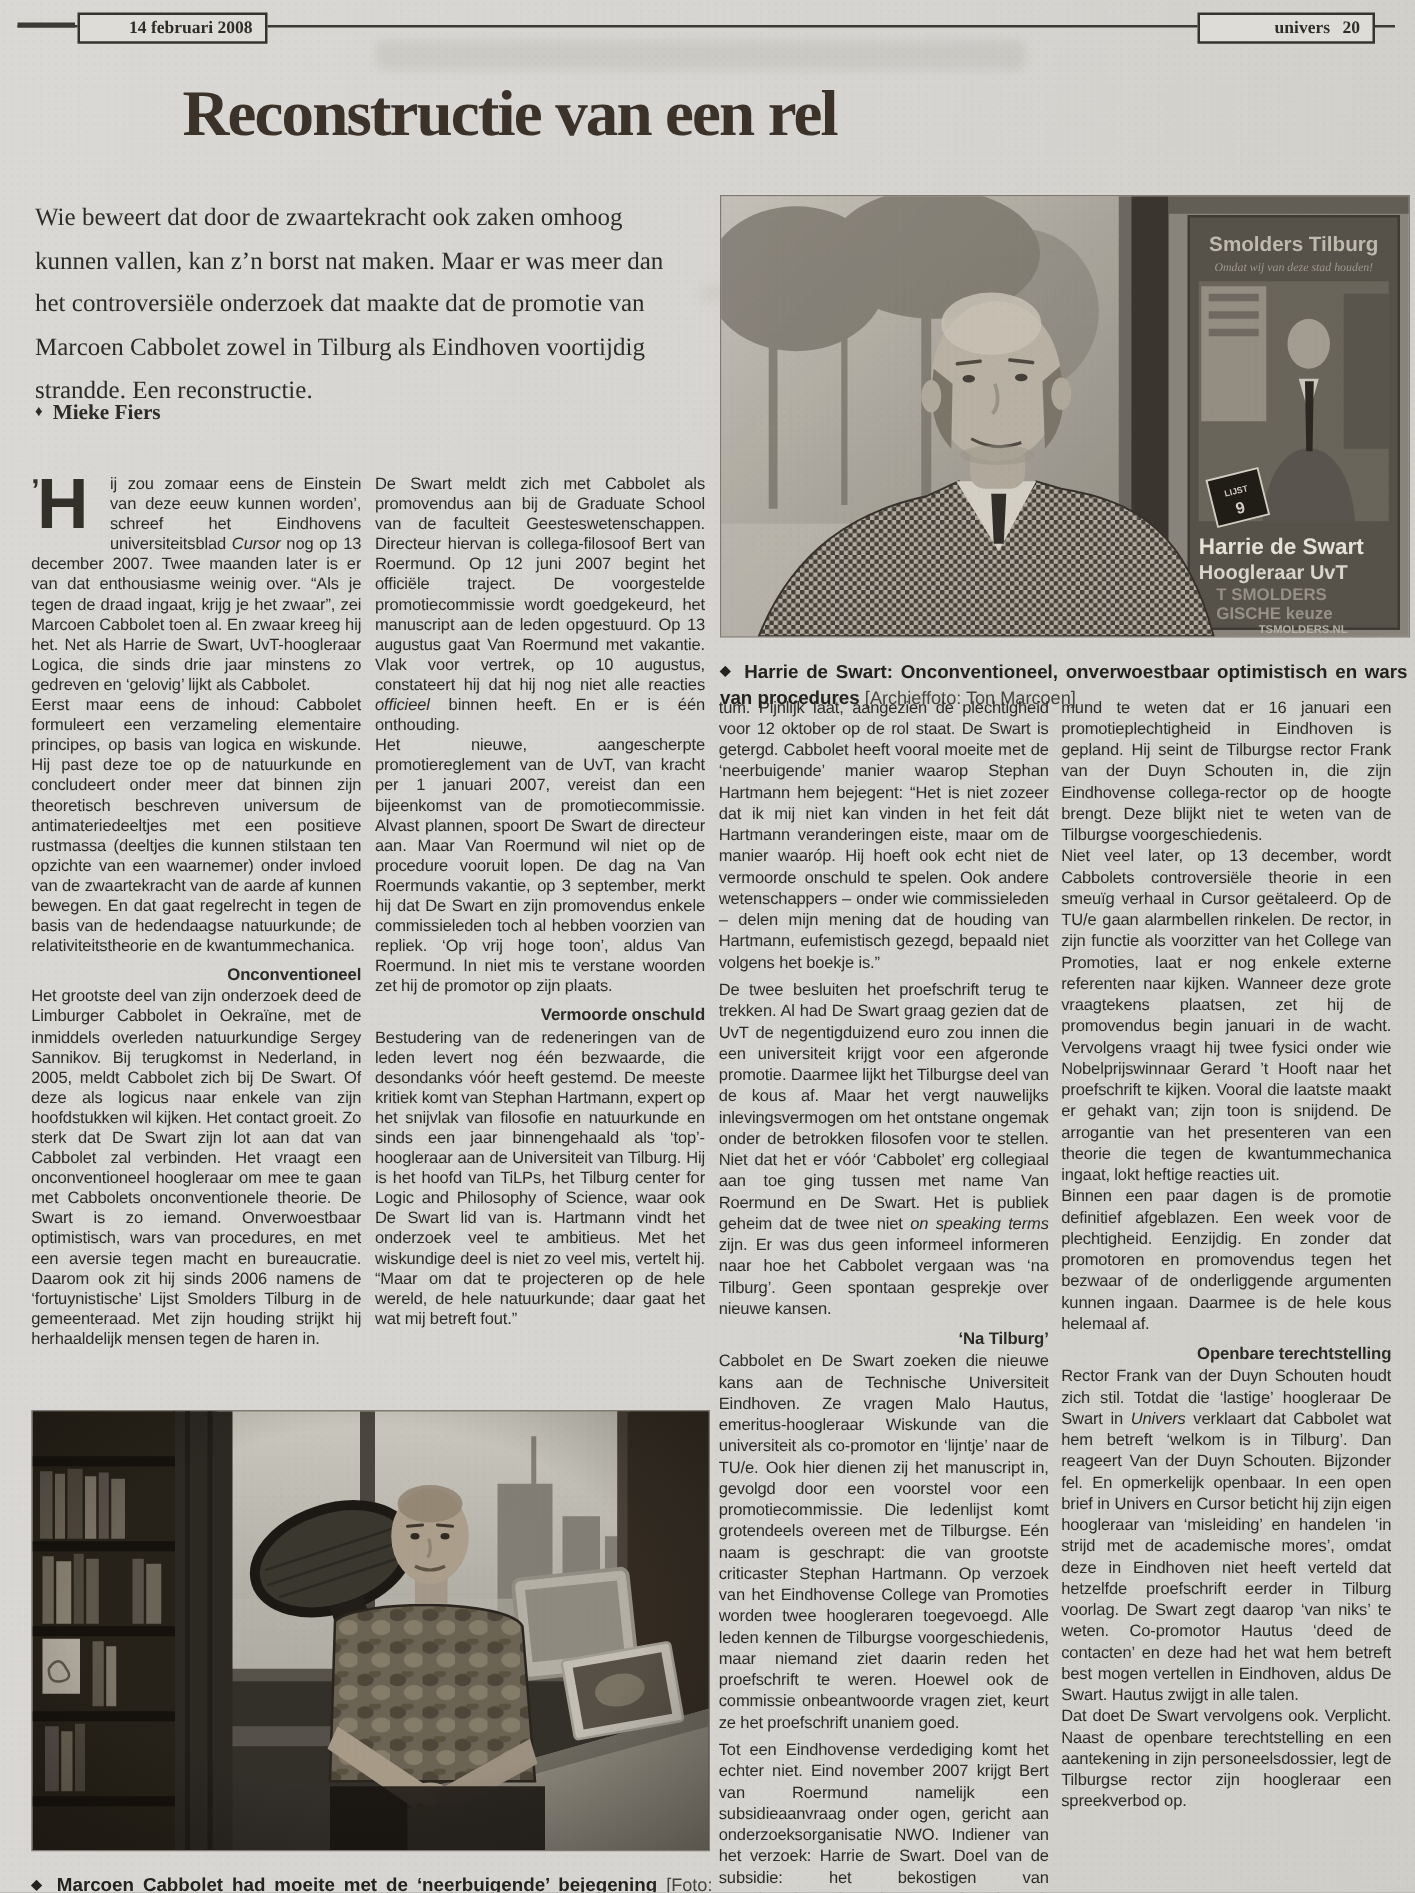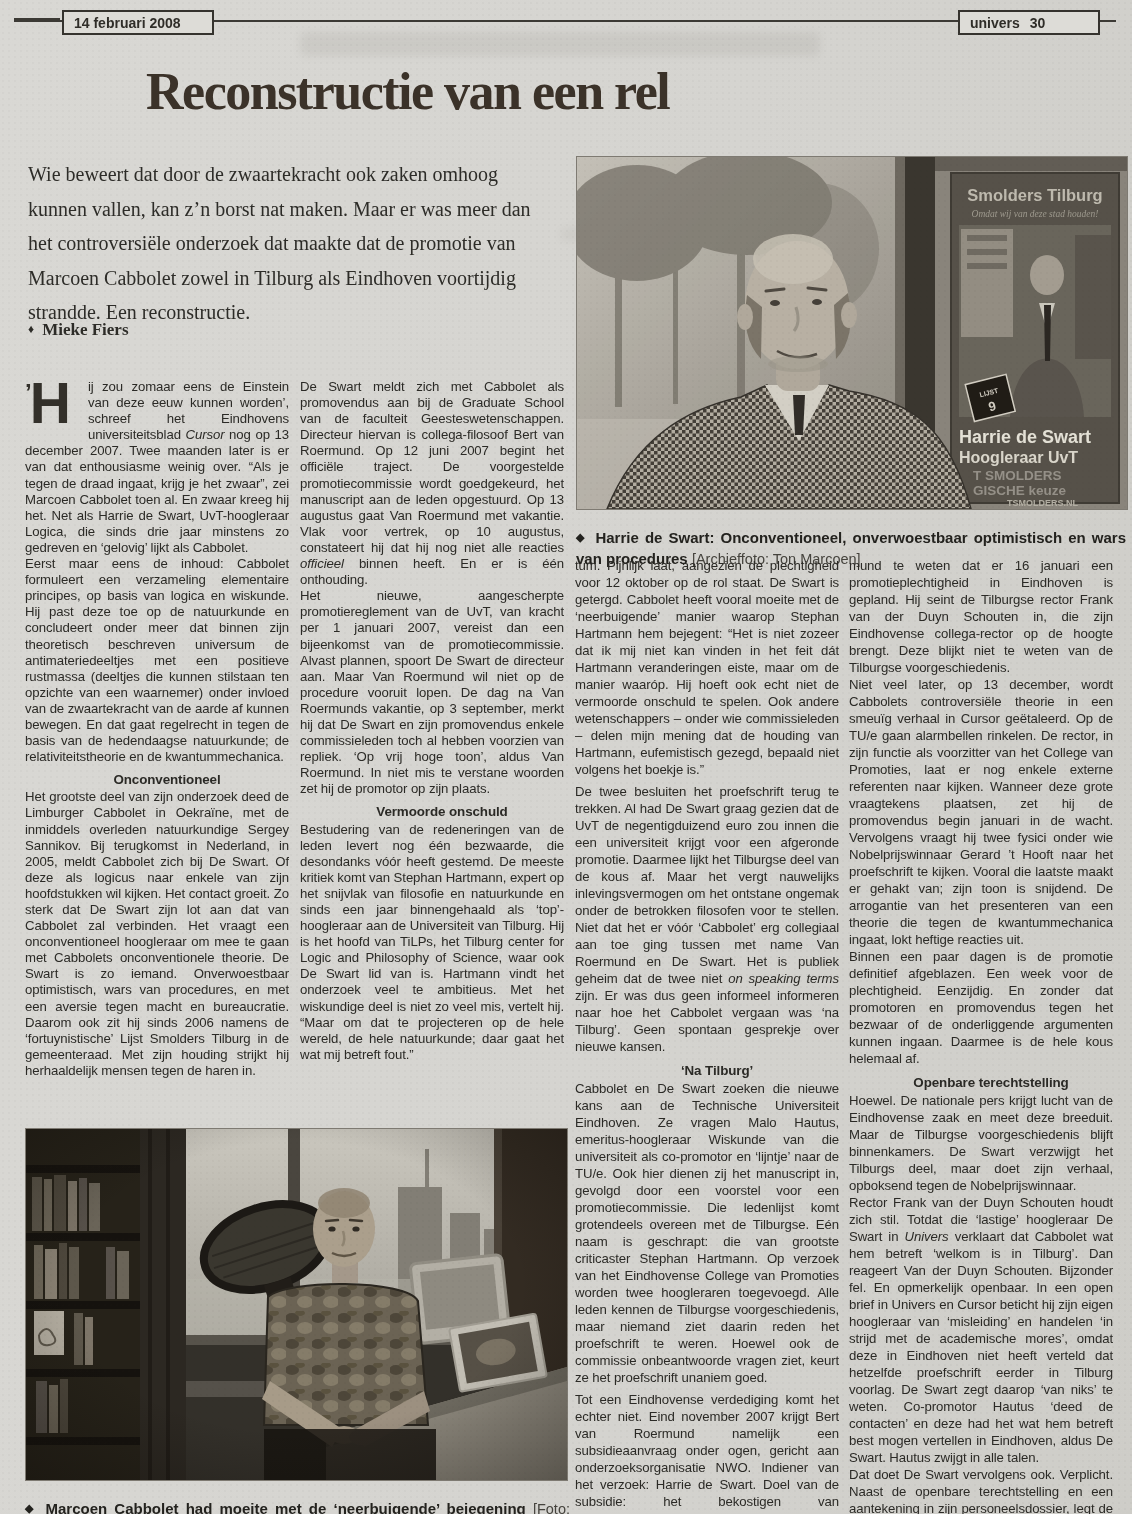--- a/index.html
+++ b/index.html
@@ -11,22 +11,22 @@
   .page::after{
     content:""; position:absolute; inset:0; pointer-events:none;
     background-image:radial-gradient(rgba(40,36,30,.05) 1px, transparent 1.2px);
     background-size:6px 6px; opacity:.55;
   }
   
   .rule{position:absolute; left:14px; right:16px; top:20px; height:2px; background:#3c3a35;}
   .rule-dash{position:absolute; left:14px; top:18px; width:46px; height:4px; background:#3c3a35;}
   .hdr-box{
     position:absolute; top:10px; height:21px; border:2px solid #35332e; background:#dddcd7;
-    font-family:Liberation Sans, sans-serif; font-weight:bold; font-size:14px; color:#2f2d28;
-    display:flex; align-items:center; justify-content:flex-start; padding:0 10px; z-index:3;
+    font-family:Liberation Serif, serif; font-weight:bold; font-size:14px; color:#2f2d28;
+    display:flex; align-items:center; justify-content:flex-end; padding:0 10px; z-index:3;
   }
   .hdr-date{left:62px; width:128px;}
   .hdr-right{left:958px; width:118px; gap:10px;}
   
   .ghost{position:absolute; background:#6b675e; filter:blur(4px); opacity:.10; border-radius:6px;}
   
   .headline{
     position:absolute; left:146px; top:62px; width:900px; white-space:nowrap;
     font-family:"Liberation Serif",serif; font-weight:bold; font-size:52px;
     letter-spacing:-1.5px; color:#3b3229;
@@ -49,40 +49,40 @@
   .caption .cap-marker{font-size:11px; vertical-align:2px; margin-right:9px;}
   .caption .cap-credit{font-weight:normal; color:#45433d; font-size:14.5px;}
   
   .col{position:absolute; width:264px; overflow:hidden; text-align:justify;
        font-size:13.2px; color:#2b2a26; letter-spacing:-.1px;
        -webkit-hyphens:auto; hyphens:auto;}
   .c12{line-height:16.1px;}
   .c34{line-height:17.0px;}
   .col p{margin:0;}
   .col p.gap{margin-top:5px;}
-  .subhead{margin:7px 0 1px 0; padding-left:20px; font-weight:bold; font-size:13.4px; text-align:center;}
+  .subhead{margin:7px 0 1px 0; padding-left:20px; font-weight:bold; font-size:13.4px; text-align:right;}
   .it{font-style:italic;}
   
   .dropcap{float:left; width:58px; height:47px; margin:2px 5px 0 0; color:#33302a;}
   .dc-q{font-size:24px; font-weight:bold; vertical-align:22px; letter-spacing:-2px;}
   .dc-h{font-size:57px; font-weight:bold; line-height:44px; letter-spacing:-2px;}
 </style>
 </head>
 <body>
 
 <div class="page">
 
   <div class="rule"></div>
   <div class="rule-dash"></div>
   <div class="hdr-box hdr-date">
     <span>14 februari 2008</span>
   </div>
   <div class="hdr-box hdr-right">
     <span>univers</span>
-    <span>30</span>
+    <span>20</span>
   </div>
 
   <div class="ghost" style="left:300px;top:32px;width:520px;height:24px;"></div>
   <div class="ghost" style="left:560px;top:228px;width:330px;height:13px;opacity:.07;"></div>
 
   <div class="headline">Reconstructie van een rel</div>
 
   <div class="lede">Wie beweert dat door de zwaartekracht ook zaken omhoog kunnen vallen, kan z’n borst nat maken. Maar er was meer dan het controversiële onderzoek dat maakte dat de promotie van Marcoen Cabbolet zowel in Tilburg als Eindhoven voortijdig strandde. Een reconstructie.</div>
 
   <div class="byline">
@@ -327,19 +327,18 @@
     <h3 class="subhead">‘Na Tilburg’</h3>
     <p>Cabbolet en De Swart zoeken die nieuwe kans aan de Technische Universiteit Eindhoven. Ze vragen Malo Hautus, emeritus-hoogleraar Wiskunde van die universiteit als co-promotor en ‘lijntje’ naar de TU/e. Ook hier dienen zij het manuscript in, gevolgd door een voorstel voor een promotiecommissie. Die ledenlijst komt grotendeels overeen met de Tilburgse. Eén naam is geschrapt: die van grootste criticaster Stephan Hartmann. Op verzoek van het Eindhovense College van Promoties worden twee hoogleraren toegevoegd. Alle leden kennen de Tilburgse voorgeschiedenis, maar niemand ziet daarin reden het proefschrift te weren. Hoewel ook de commissie onbeantwoorde vragen ziet, keurt ze het proefschrift unaniem goed.</p>
     <p class="gap">Tot een Eindhovense verdediging komt het echter niet. Eind november 2007 krijgt Bert van Roermund namelijk een subsidieaanvraag onder ogen, gericht aan onderzoeksorganisatie NWO. Indiener van het verzoek: Harrie de Swart. Doel van de subsidie: het bekostigen van vervolgonderzoek op het promotieonderzoek van Cabbolet. Zo komt Van Roer-</p>
   </div>
 
   <div class="col c34" style="left:849px;top:557px;height:957px;">
     <p>mund te weten dat er 16 januari een promotieplechtigheid in Eindhoven is gepland. Hij seint de Tilburgse rector Frank van der Duyn Schouten in, die zijn Eindhovense collega-rector op de hoogte brengt. Deze blijkt niet te weten van de Tilburgse voorgeschiedenis.</p>
     <p>Niet veel later, op 13 december, wordt Cabbolets controversiële theorie in een smeuïg verhaal in Cursor geëtaleerd. Op de TU/e gaan alarmbellen rinkelen. De rector, in zijn functie als voorzitter van het College van Promoties, laat er nog enkele externe referenten naar kijken. Wanneer deze grote vraagtekens plaatsen, zet hij de promovendus begin januari in de wacht. Vervolgens vraagt hij twee fysici onder wie Nobelprijswinnaar Gerard ’t Hooft naar het proefschrift te kijken. Vooral die laatste maakt er gehakt van; zijn toon is snijdend. De arrogantie van het presenteren van een theorie die tegen de kwantummechanica ingaat, lokt heftige reacties uit.</p>
     <p>Binnen een paar dagen is de promotie definitief afgeblazen. Een week voor de plechtigheid. Eenzijdig. En zonder dat promotoren en promovendus tegen het bezwaar of de onderliggende argumenten kunnen ingaan. Daarmee is de hele kous helemaal af.</p>
     <h3 class="subhead">Openbare terechtstelling</h3>
-    <p>Hoewel. De nationale pers krijgt lucht van de Eindhovense zaak en meet deze breeduit. Maar de Tilburgse voorgeschiedenis blijft binnenkamers. De Swart verzwijgt het Tilburgs deel, maar doet zijn verhaal, opboksend tegen de Nobelprijswinnaar.</p>
     <p><span>Rector Frank van der Duyn Schouten houdt zich stil. Totdat die ‘lastige’ hoogleraar De Swart in </span><span class="it">Univers</span><span> verklaart dat Cabbolet wat hem betreft ‘welkom is in Tilburg’. Dan reageert Van der Duyn Schouten. Bijzonder fel. En opmerkelijk openbaar. In een open brief in Univers en Cursor beticht hij zijn eigen hoogleraar van ‘misleiding’ en handelen ‘in strijd met de academische mores’, omdat deze in Eindhoven niet heeft verteld dat hetzelfde proefschrift eerder in Tilburg voorlag. De Swart zegt daarop ‘van niks’ te weten. Co-promotor Hautus ‘deed de contacten’ en deze had het wat hem betreft best mogen vertellen in Eindhoven, aldus De Swart. Hautus zwijgt in alle talen.</span></p>
     <p>Dat doet De Swart vervolgens ook. Verplicht. Naast de openbare terechtstelling en een aantekening in zijn personeelsdossier, legt de Tilburgse rector zijn hoogleraar een spreekverbod op.</p>
 
   </div>
 
 </div>
 
 </body></html>

